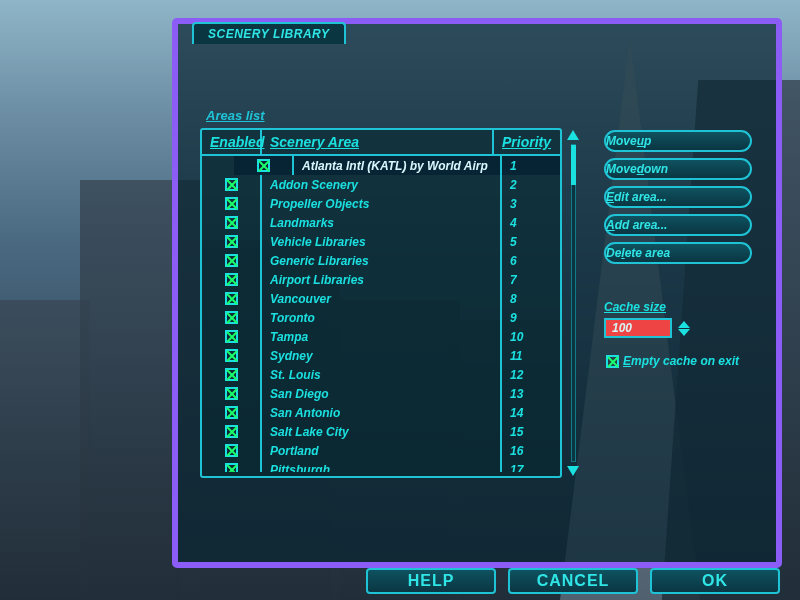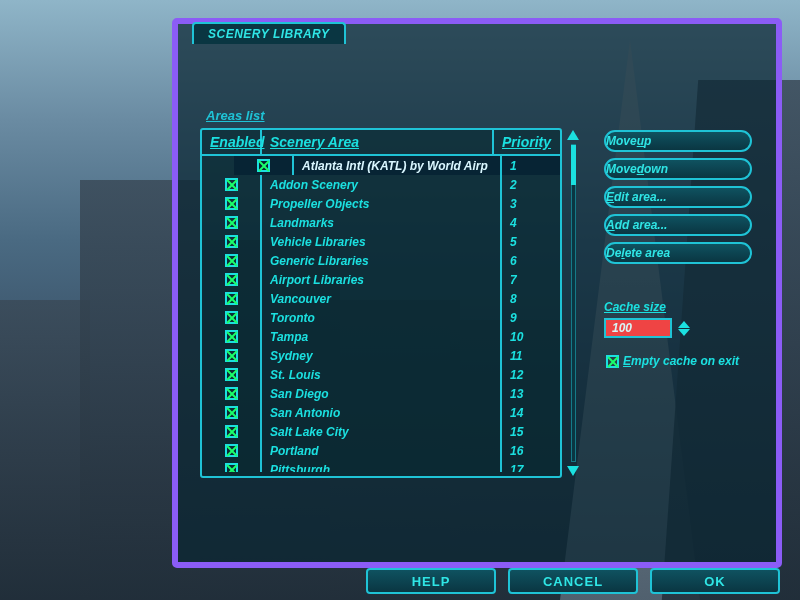--- a/index.html
+++ b/index.html
@@ -115,21 +115,21 @@
   .empty-cache span{color:#1be0e0; font-size:12px; font-style:italic; font-weight:bold;}
   .empty-cache span::first-letter{text-decoration:underline;}
 
   .footer-buttons{
     position:absolute; left:366px; top:568px; display:flex; gap:12px;
   }
   .fbtn{
     width:130px; height:26px;
     border:2px solid #1fc3d6; border-radius:4px;
     background: linear-gradient(180deg,#0f5260,#0a3642);
-    color:#2fe5e5; font-size:13px; font-weight:bold; letter-spacing:1px;
+    color:#2fe5e5; font-size:16px; font-weight:bold; letter-spacing:1px;
     display:flex; align-items:center; justify-content:center; cursor:pointer;
   }
 </style>
 </head>
 <body>
 
 <div class="bg-buildings">
   <div class="bld b1"></div>
     <div class="bld b2"></div>
     <div class="bld b5"></div>

